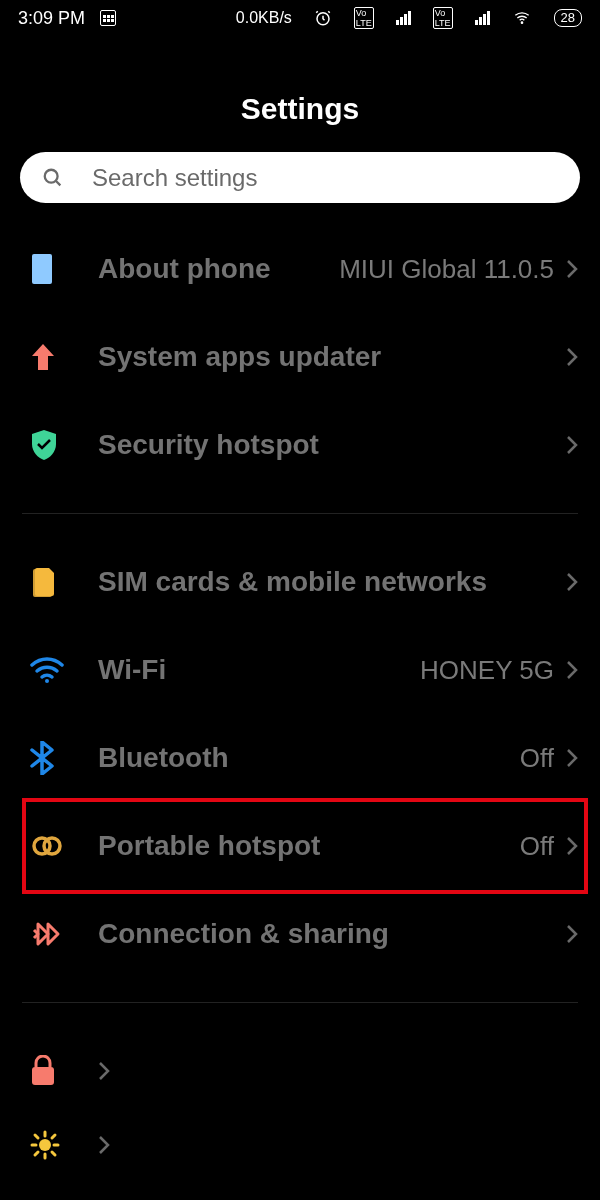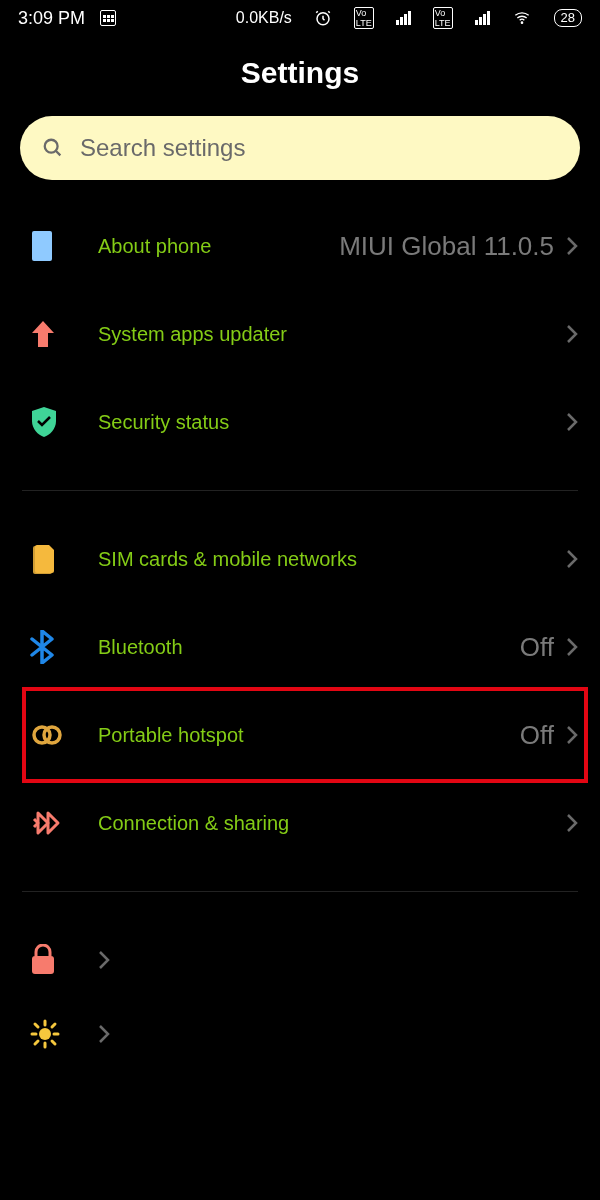--- a/index.html
+++ b/index.html
@@ -13,31 +13,31 @@
   .signal { display:inline-flex; align-items:flex-end; gap:1px; }
   .signal span { width:3px; background:#fff; display:inline-block; }
   .signal span:nth-child(1){height:5px}
   .signal span:nth-child(2){height:8px}
   .signal span:nth-child(3){height:11px}
   .signal span:nth-child(4){height:14px}
   .battery { border:1.5px solid #fff; border-radius:8px; padding:0 6px; font-size:13px; line-height:16px; }
   .dots-square { width:16px; height:16px; border:1.5px solid #fff; border-radius:2px; display:flex; flex-wrap:wrap; padding:1px; gap:1px; align-content:center; justify-content:center;}
   .dots-square i{width:3px;height:3px;background:#fff;display:block;}
   
-  .page-title { text-align:center; font-size:30px; font-weight:600; margin:20px 0 26px; }
-  
-  .search-wrap { margin:0 20px; background:#fef9c3; border-radius:40px; height:64px; display:flex; align-items:center; padding:0 22px; gap:16px; }
+  .page-title { text-align:center; font-size:30px; font-weight:600; margin:56px 0 26px; }
+  
+  .search-wrap { margin:0 20px; background:#ffffff; border-radius:40px; height:51px; display:flex; align-items:center; padding:0 22px; gap:28px; }
   .search-wrap svg { flex:0 0 auto; }
   .search-input { background:transparent; border:none; outline:none; color:#6a6a6a; font-size:24px; width:100%; }
   .search-input::placeholder{ color:#6a6a6a; }
   
   .list { margin-top:22px; }
   .row { display:flex; align-items:center; height:88px; padding:0 22px 0 22px; cursor:pointer; position:relative; }
   .row .icon-slot { width:76px; display:flex; justify-content:flex-start; padding-left:8px; }
-  .row .label { flex:1; font-size:20px; font-weight:400; color:#84cc16; }
+  .row .label { flex:1; font-size:28px; font-weight:700; color:#737373; }
   .row .value { font-size:26px; color:#7a7a7a; margin-right:12px; }
   .row .chev { flex:0 0 auto; }
   
   .divider { height:1px; background:#222; margin:24px 22px; }
   
   .highlight-box { position:absolute; border:4px solid #e30613; left:22px; right:12px; top:-4px; bottom:-4px; pointer-events:none; }
   
 </style>
 </head>
 <body>
@@ -122,41 +122,56 @@
       </svg>
   </div>
 
   <div class="row">
     <div class="icon-slot">
         <svg width="28" height="32" viewBox="0 0 28 32">
           <path d="M14 1 L26 5 V15 C26 23 20 29 14 31 C8 29 2 23 2 15 V5 Z" fill="#3fd497"></path>
           <path d="M8 15 l4 4 8-8" stroke="#000" stroke-width="2.5" fill="none"></path>
         </svg>
       </div>
-    <div class="label">Security status</div>
+    <div class="label">Security hotspot</div>
     <svg class="chev" width="12" height="20" viewBox="0 0 12 20" fill="none" stroke="#6a6a6a" stroke-width="2.5">
         <path d="M2 2l8 8-8 8"></path>
       </svg>
   </div>
 
   <div class="divider"></div>
 
   <div class="row">
     <div class="icon-slot">
         <svg width="28" height="32" viewBox="0 0 28 32">
           <path d="M7 2 h12 l5 5 v21 a2 2 0 0 1-2 2 h-15 a2 2 0 0 1-2-2 v-24 a2 2 0 0 1 2-2z" fill="#f5b83d"></path>
           <path d="M3 0 h12 l5 5 v21 a2 2 0 0 1-2 2 h-15 a2 2 0 0 1-2-2 v-24 a2 2 0 0 1 2-2z" fill="#f5b83d" opacity="0.85" transform="translate(2,3)"></path>
         </svg>
       </div>
     <div class="label">SIM cards &amp; mobile networks</div>
     <svg class="chev" width="12" height="20" viewBox="0 0 12 20" fill="none" stroke="#6a6a6a" stroke-width="2.5">
         <path d="M2 2l8 8-8 8"></path>
       </svg>
   </div>
 
+  <div class="row">
+    <div class="icon-slot">
+        <svg width="34" height="26" viewBox="0 0 34 26" fill="none" stroke="#1f87e8" stroke-width="3.5" stroke-linecap="round">
+          <path d="M2 8c9-8 21-8 30 0"></path>
+          <path d="M7 14c6-5 14-5 20 0"></path>
+          <path d="M12 20c3-2.5 7-2.5 10 0"></path>
+          <circle cx="17" cy="24" r="2" fill="#1f87e8" stroke="none"></circle>
+        </svg>
+      </div>
+    <div class="label">Wi-Fi</div>
+    <div class="value">HONEY 5G</div>
+    <svg class="chev" width="12" height="20" viewBox="0 0 12 20" fill="none" stroke="#6a6a6a" stroke-width="2.5">
+        <path d="M2 2l8 8-8 8"></path>
+      </svg>
+  </div>
 
   <div class="row">
     <div class="icon-slot">
         <svg width="24" height="34" viewBox="0 0 24 34" fill="none" stroke="#1f87e8" stroke-width="3.5" stroke-linejoin="round" stroke-linecap="round">
           <path d="M12 1 v32 M12 1 l10 8 -20 16 M12 33 l10-8 -20-16"></path>
         </svg>
       </div>
     <div class="label">Bluetooth</div>
     <div class="value">Off</div>
     <svg class="chev" width="12" height="20" viewBox="0 0 12 20" fill="none" stroke="#6a6a6a" stroke-width="2.5">

